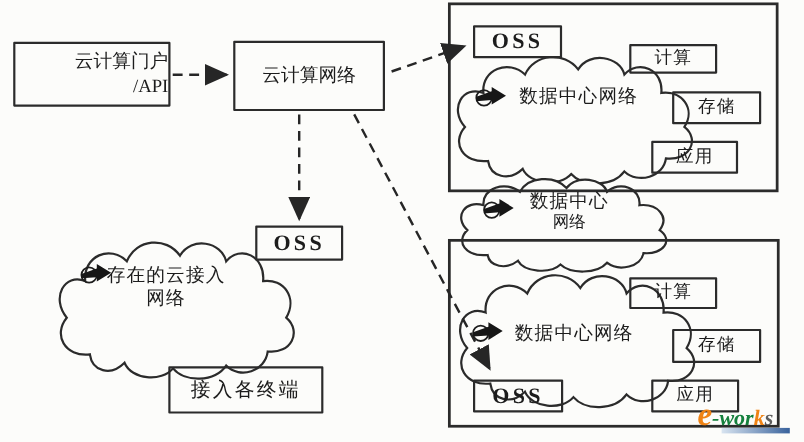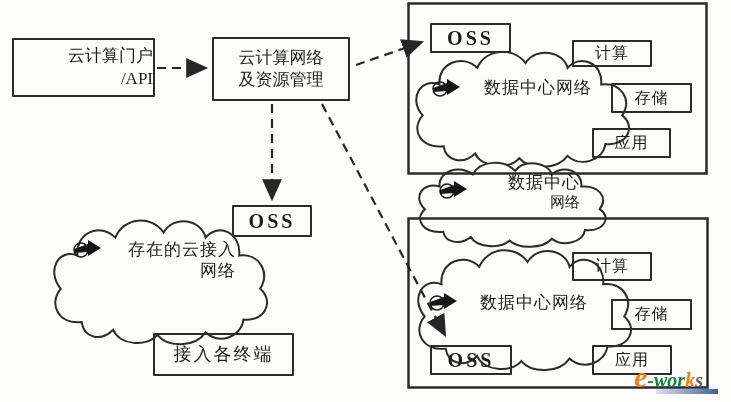--- a/index.html
+++ b/index.html
@@ -12,21 +12,21 @@
   .layer{position:absolute;left:0;top:0;}
   .bx{
     position:absolute;box-sizing:border-box;
     border:2px solid #2b2b2b;border-radius:1px;
     display:flex;align-items:center;justify-content:center;
     text-align:center;background:transparent;z-index:3;
     line-height:1.3;
   }
   .bx.col{flex-direction:column;}
   .cl{
-    position:absolute;text-align:right;z-index:3;line-height:1.25;
+    position:absolute;text-align:center;z-index:3;line-height:1.25;
     white-space:nowrap;
   }
   .f17{font-size:17px;}
   .f16{font-size:16px;letter-spacing:1px;}
   .f18{font-size:18px;letter-spacing:2px;}
   .oss{font-size:20px;letter-spacing:3px;font-weight:600;}
   .cloudlbl{font-size:17px;letter-spacing:1px;}
   .sub{font-size:15px;}
   .wm{
     position:absolute;left:634px;top:366px;z-index:4;
@@ -87,21 +87,20 @@
     </g>
   </svg>
 
   <div class="bx col f17" style="left:12px;top:38px;width:143px;height:59px;align-items:flex-end;">
     <div>云计算门户</div>
     <div>/API</div>
   </div>
 
   <div class="bx col f17" style="left:212px;top:37px;width:138px;height:64px;">
     <div>云计算网络</div>
-    <div>及资源管理</div>
   </div>
 
   <div class="bx oss" style="left:430px;top:23px;width:81px;height:30px;">OSS</div>
 
   <div class="bx f16" style="left:572px;top:40px;width:80px;height:27px;">计算</div>
   <div class="bx f16" style="left:611px;top:83px;width:81px;height:30px;">存储</div>
   <div class="bx f16" style="left:592px;top:128px;width:79px;height:30px;">应用</div>
 
   <div class="bx f16" style="left:572px;top:252px;width:80px;height:29px;">计算</div>
   <div class="bx f16" style="left:611px;top:299px;width:81px;height:31px;">存储</div>

